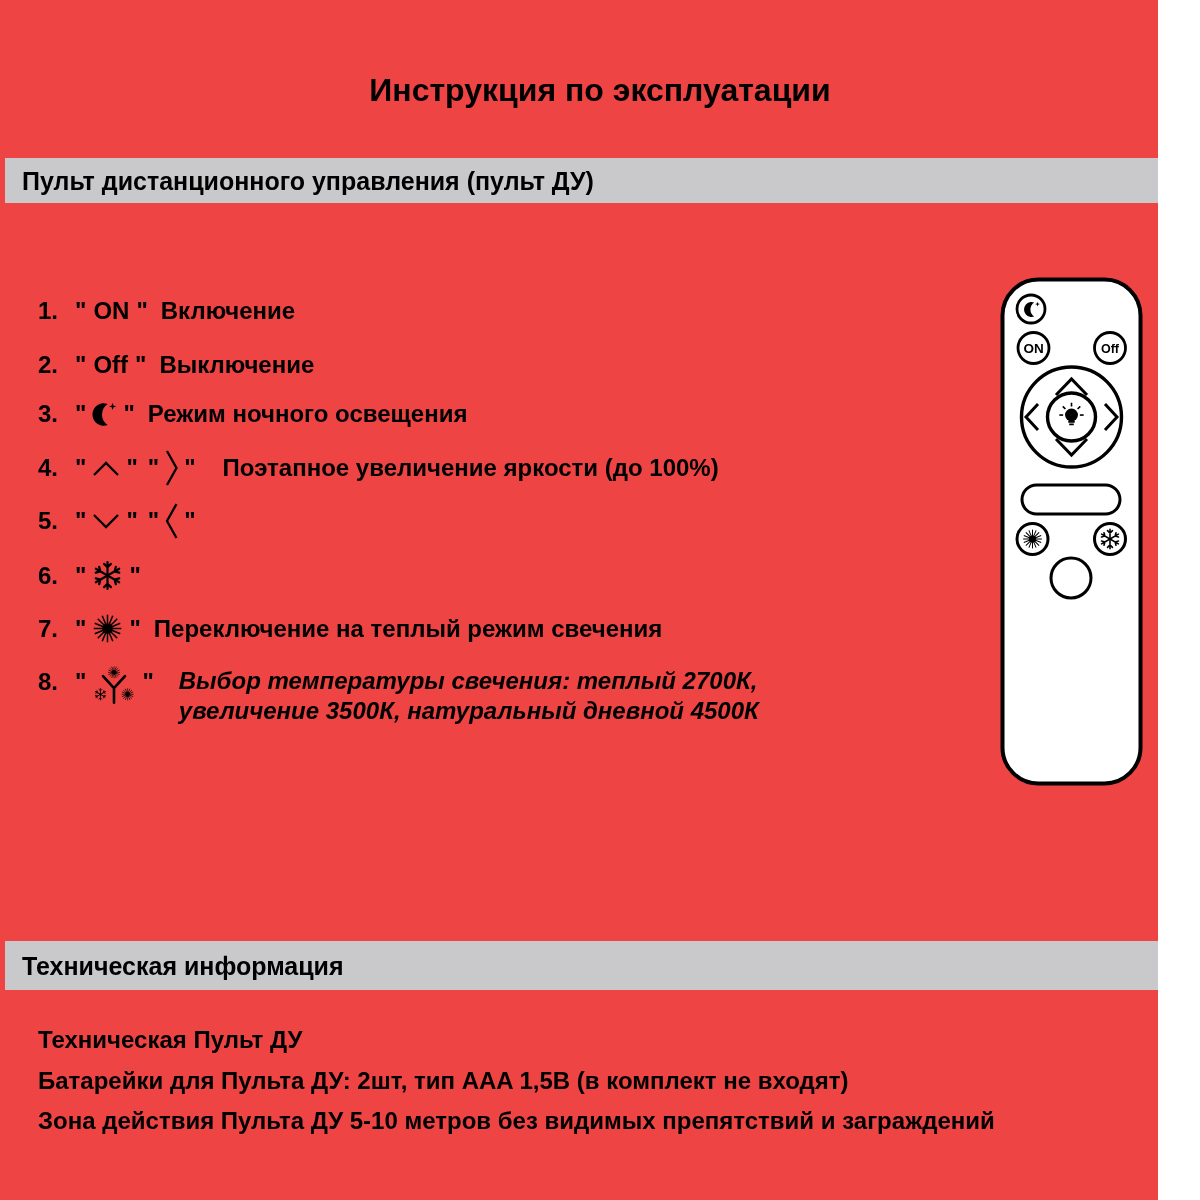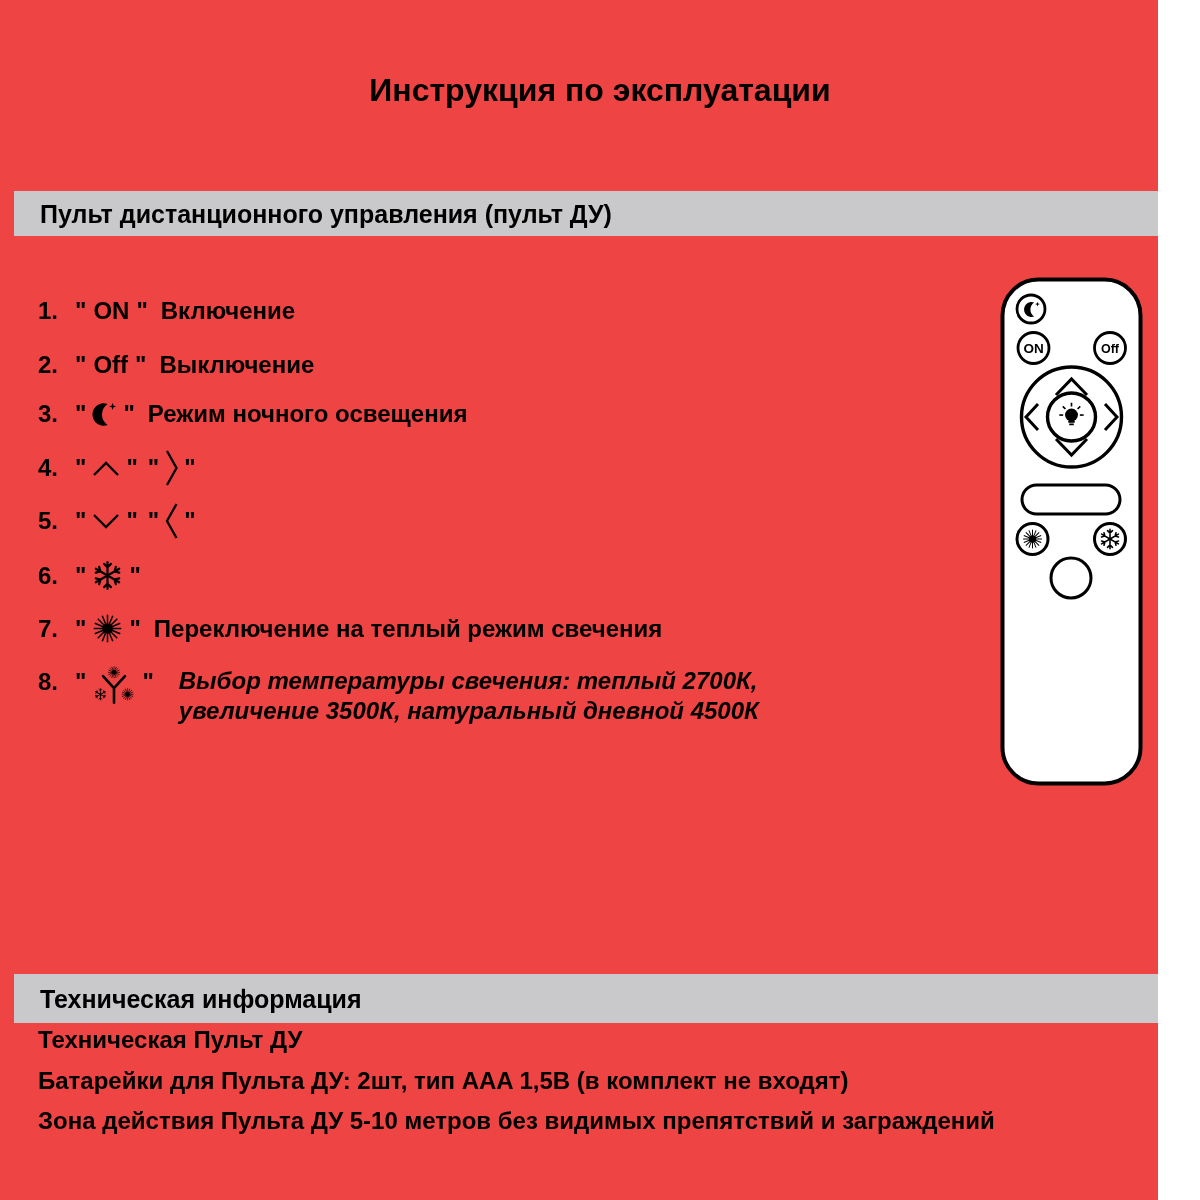--- a/index.html
+++ b/index.html
@@ -1,21 +1,21 @@
 <!DOCTYPE html>
 <html><head>
 <meta charset="utf-8">
 <style>
   html,body{margin:0;padding:0;background:#fff;}
   .page{position:relative;width:1158px;height:1200px;background:#ef4444;overflow:hidden;
         font-family:"Liberation Sans",sans-serif;color:#000;}
   .title{position:absolute;top:72px;left:0;width:1200px;text-align:center;
          font-size:32px;font-weight:bold;}
-  .bar{position:absolute;left:14px;width:1181px;background:#c9c9cb;
-       font-weight:bold;font-size:25px;box-sizing:border-box;padding-left:26px;margin-top:33px;}
+  .bar{position:absolute;left:5px;width:1181px;background:#c9c9cb;
+       font-weight:bold;font-size:25px;box-sizing:border-box;padding-left:17px;}
   .bar1{top:158px;height:45px;line-height:46px;}
   .bar2{top:941px;height:49px;line-height:50px;}
   .row{position:absolute;left:38px;display:flex;align-items:center;
        font-size:24px;font-weight:bold;white-space:nowrap;}
   .num{width:32px;flex:0 0 auto;}
   .q{margin:0 5px;}
   .lbl{margin:0 2px;}
   .txt{margin-left:8px;text-align:center;}
   .txt-far{margin-left:22px;}
   .row svg{display:block;flex:0 0 auto;}
@@ -137,20 +137,21 @@
     <span class="q">"</span>
     <svg class="ic-ch" viewBox="0 0 30 17">
         <polyline class="thin" points="3,15 15,3 27,15"></polyline>
       </svg>
     <span class="q">"</span>
     <span class="q">"</span>
     <svg class="ic-ang" viewBox="0 0 15 40">
         <polyline class="thin" points="3,3 12.5,20 3,37"></polyline>
       </svg>
     <span class="q">"</span>
+    <span class="txt-far">Поэтапное увеличение яркости (до 100%)</span>
   </div>
 
   <div class="row" style="top:501px;height:40px">
     <span class="num">5.</span>
     <span class="q">"</span>
     <svg class="ic-ch" viewBox="0 0 30 17">
         <polyline class="thin" points="3,2 15,14 27,2"></polyline>
       </svg>
     <span class="q">"</span>
     <span class="q">"</span>

